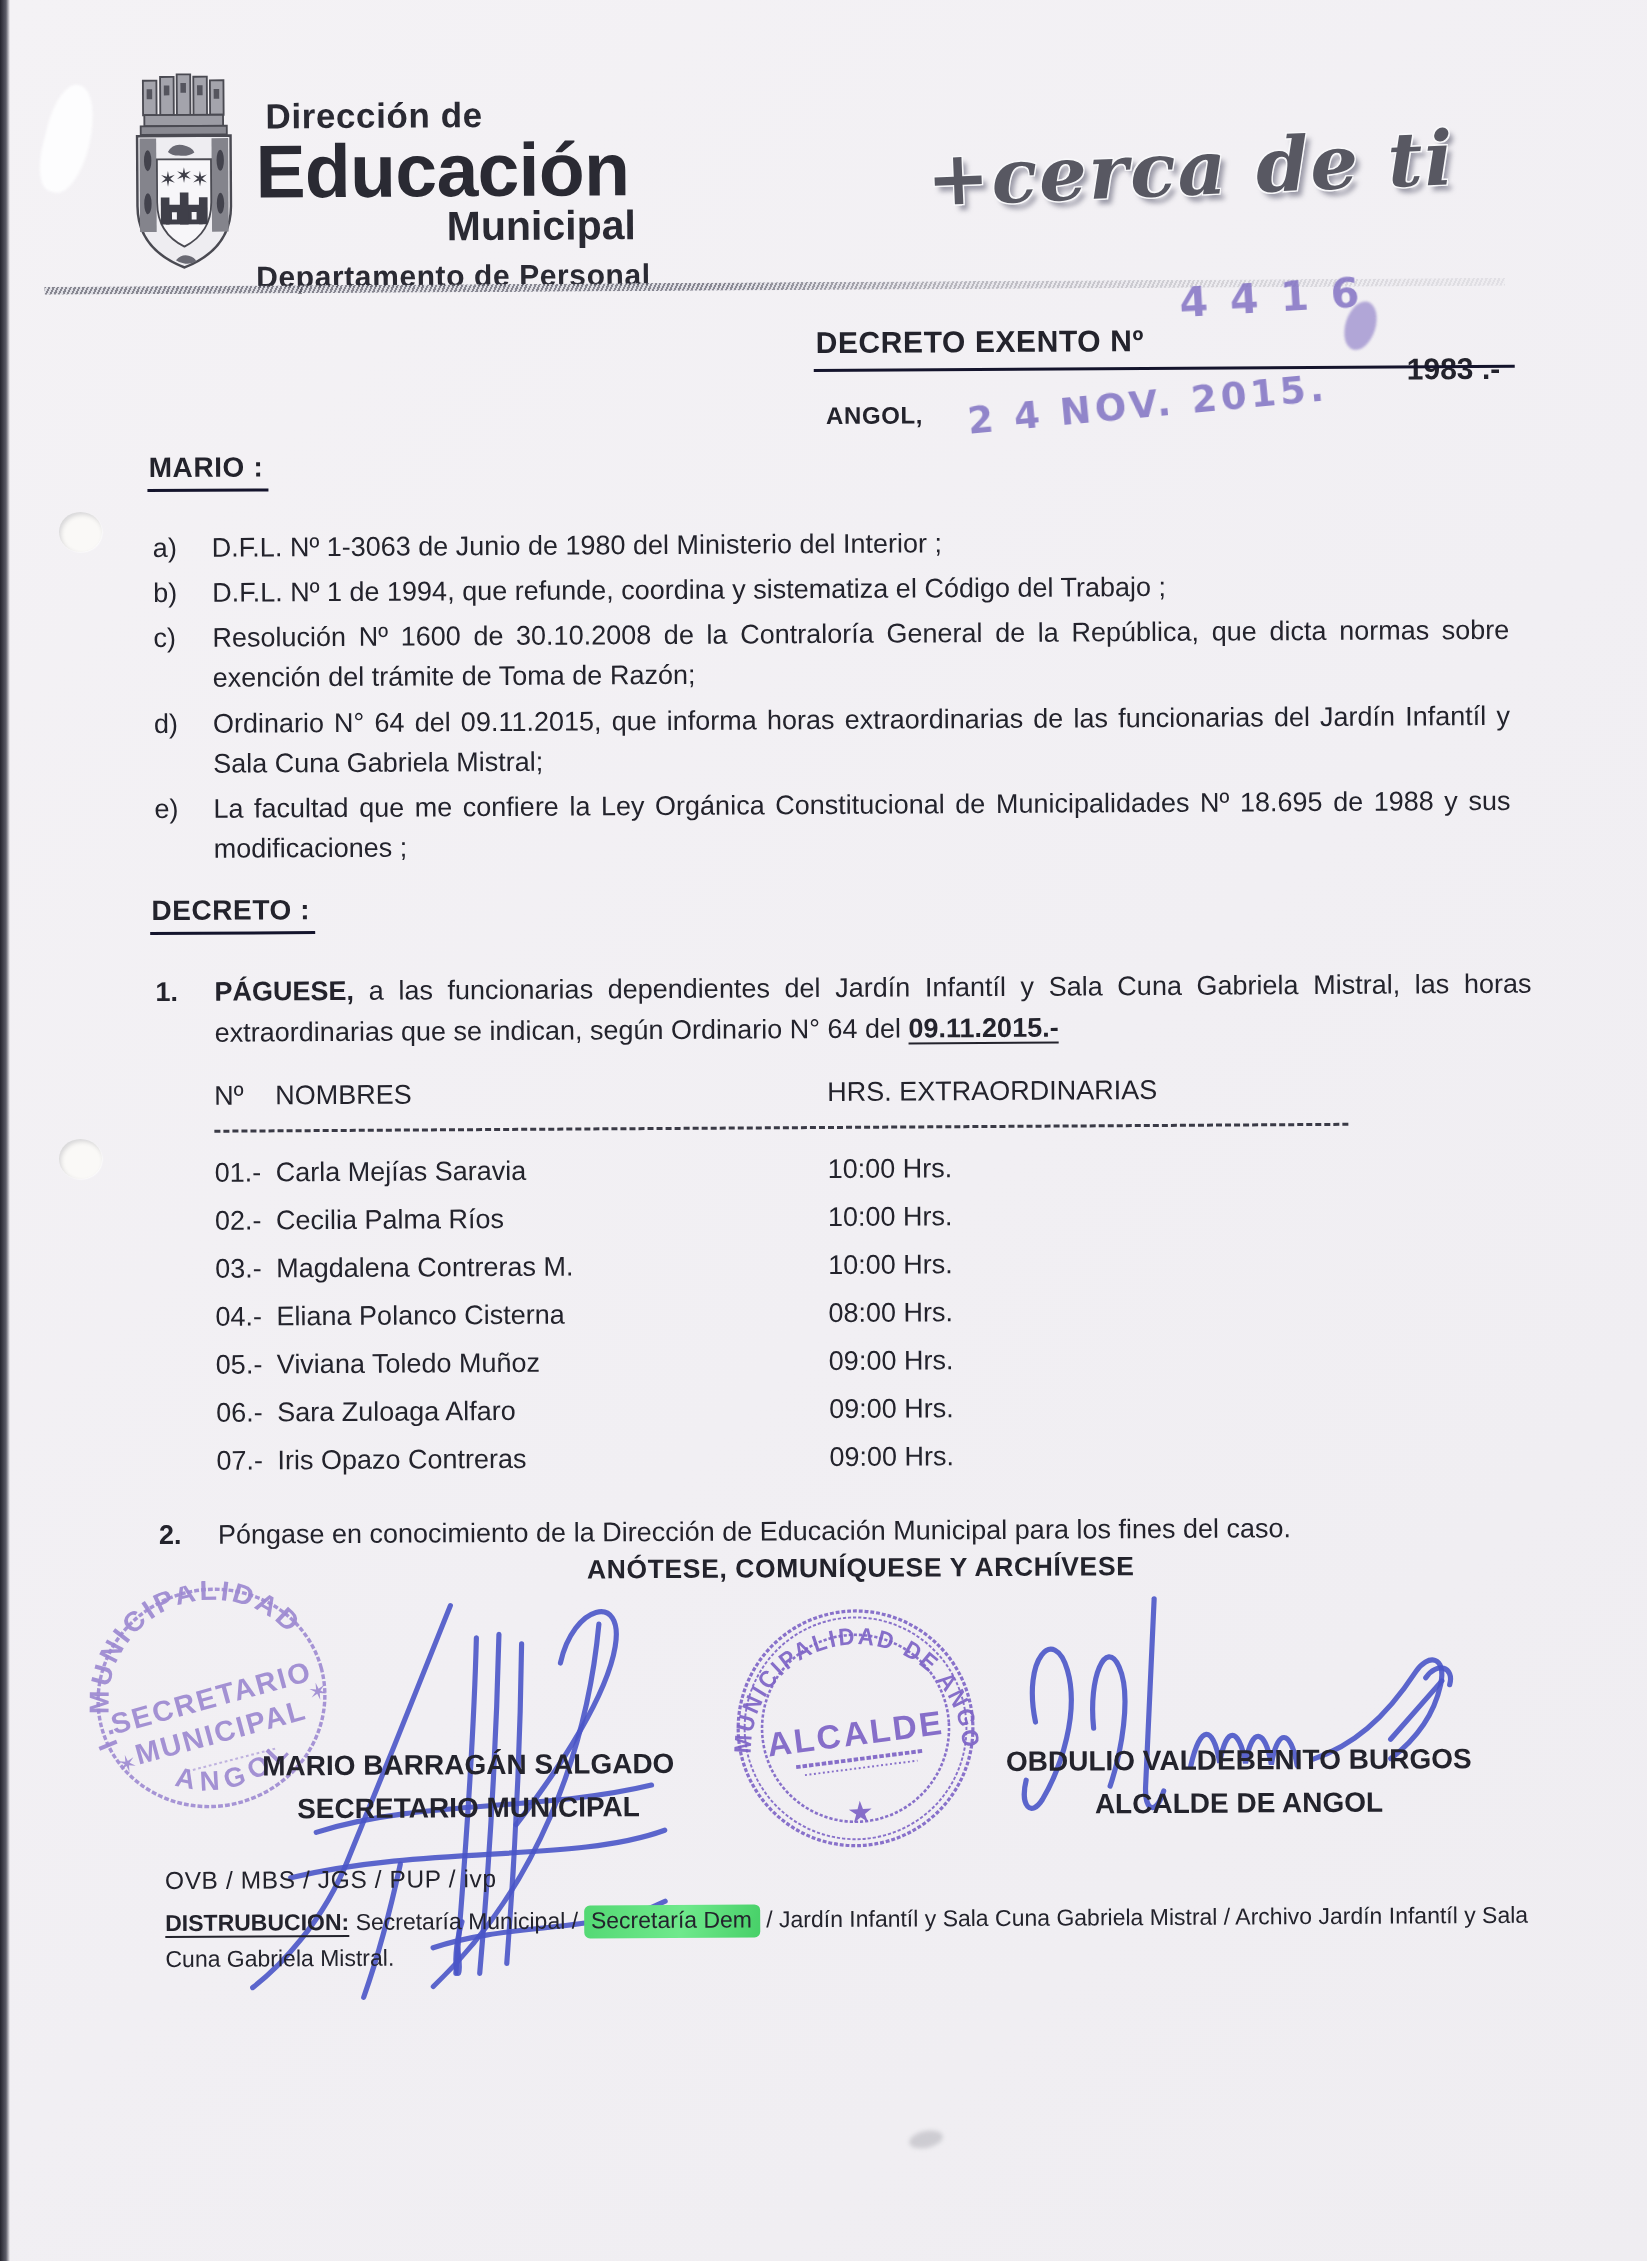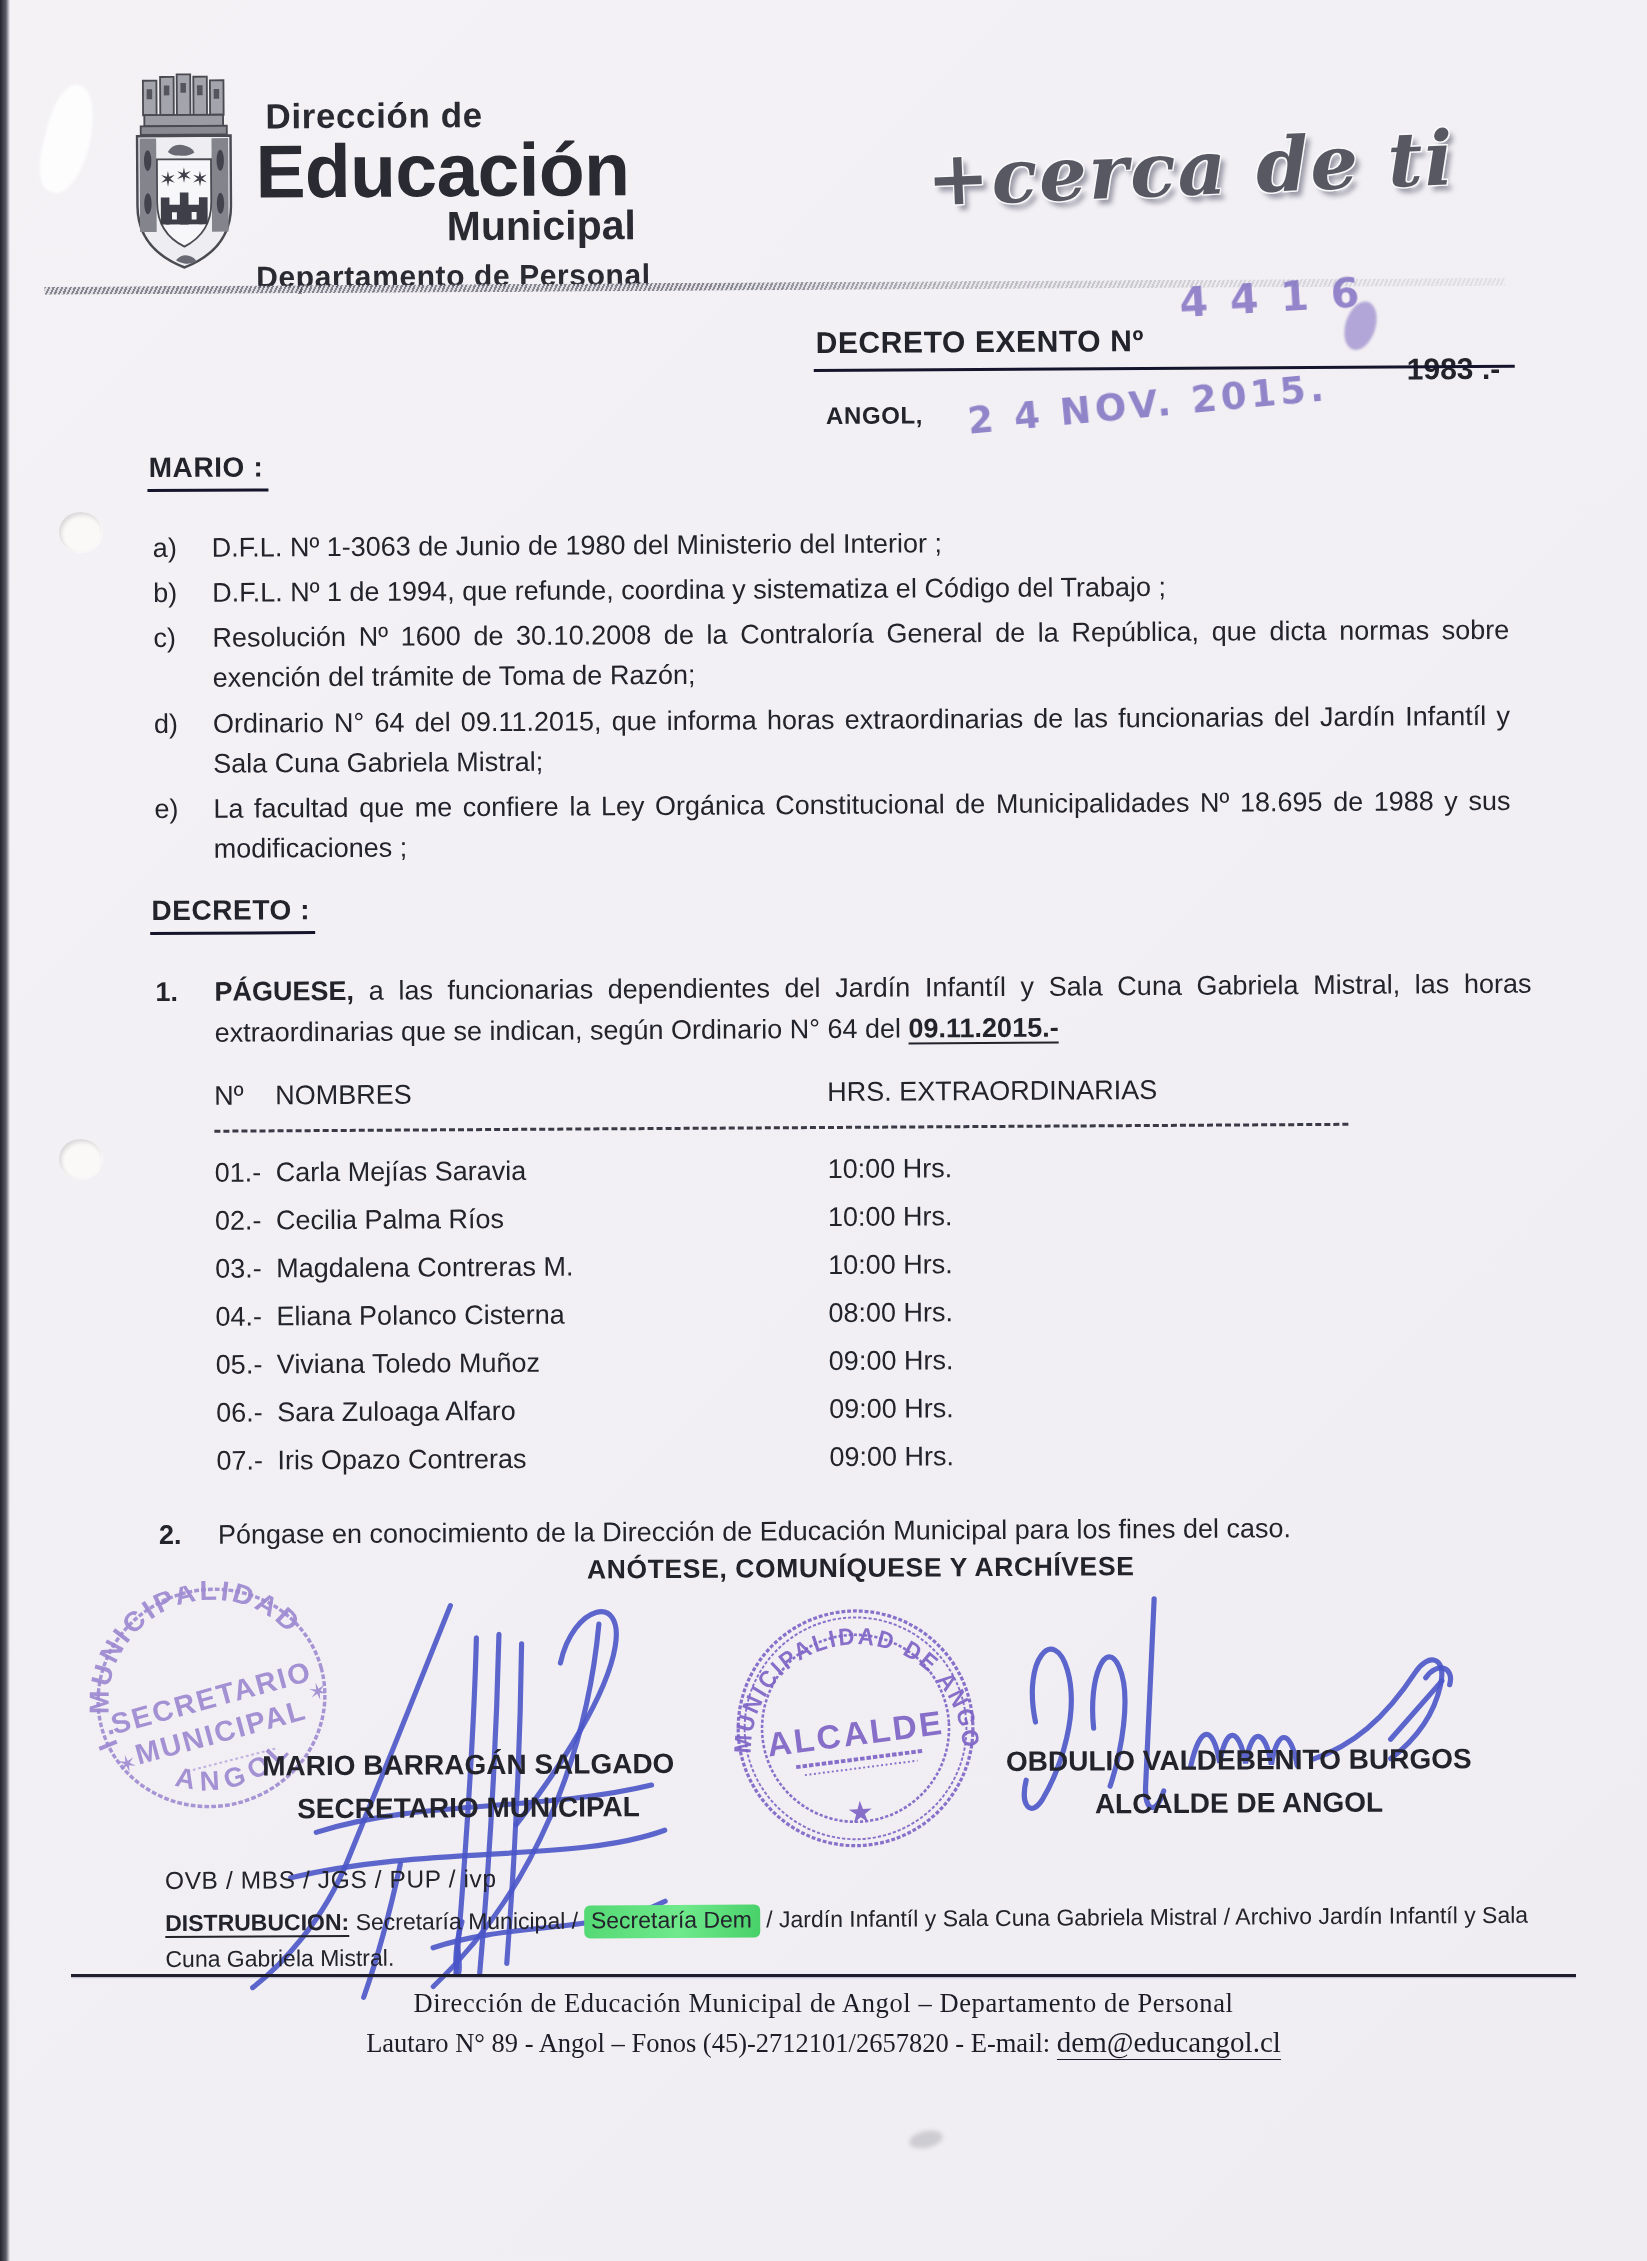--- a/index.html
+++ b/index.html
@@ -298,22 +298,15 @@
     </div>
 
     <div class="abs initials" style="left:159px;top:1863px;">OVB / MBS / JGS / PUP / ivp</div>
 
     <div class="abs dist" style="left:159px;top:1901px;width:1382px;">
       <span class="dlabel">DISTRUBUCION:</span><span> Secretaría Municipal / </span><span class="hl">Secretaría Dem</span><span> / Jardín Infantíl y Sala Cuna Gabriela Mistral / Archivo Jardín Infantíl y Sala Cuna Gabriela Mistral.</span>
     </div>
 
   </div>
 
-  <div class="abs footer">
-    <div class="frule"></div>
-    <div class="fline1">Dirección de Educación Municipal de Angol – Departamento de Personal</div>
-    <div class="fline2">
-      <span>Lautaro  N°  89 - Angol – Fonos (45)-2712101/2657820 - E-mail:  </span><span class="femail">dem@educangol.cl</span>
-    </div>
-  </div>
 
 </div>
 
 
 </body></html>

